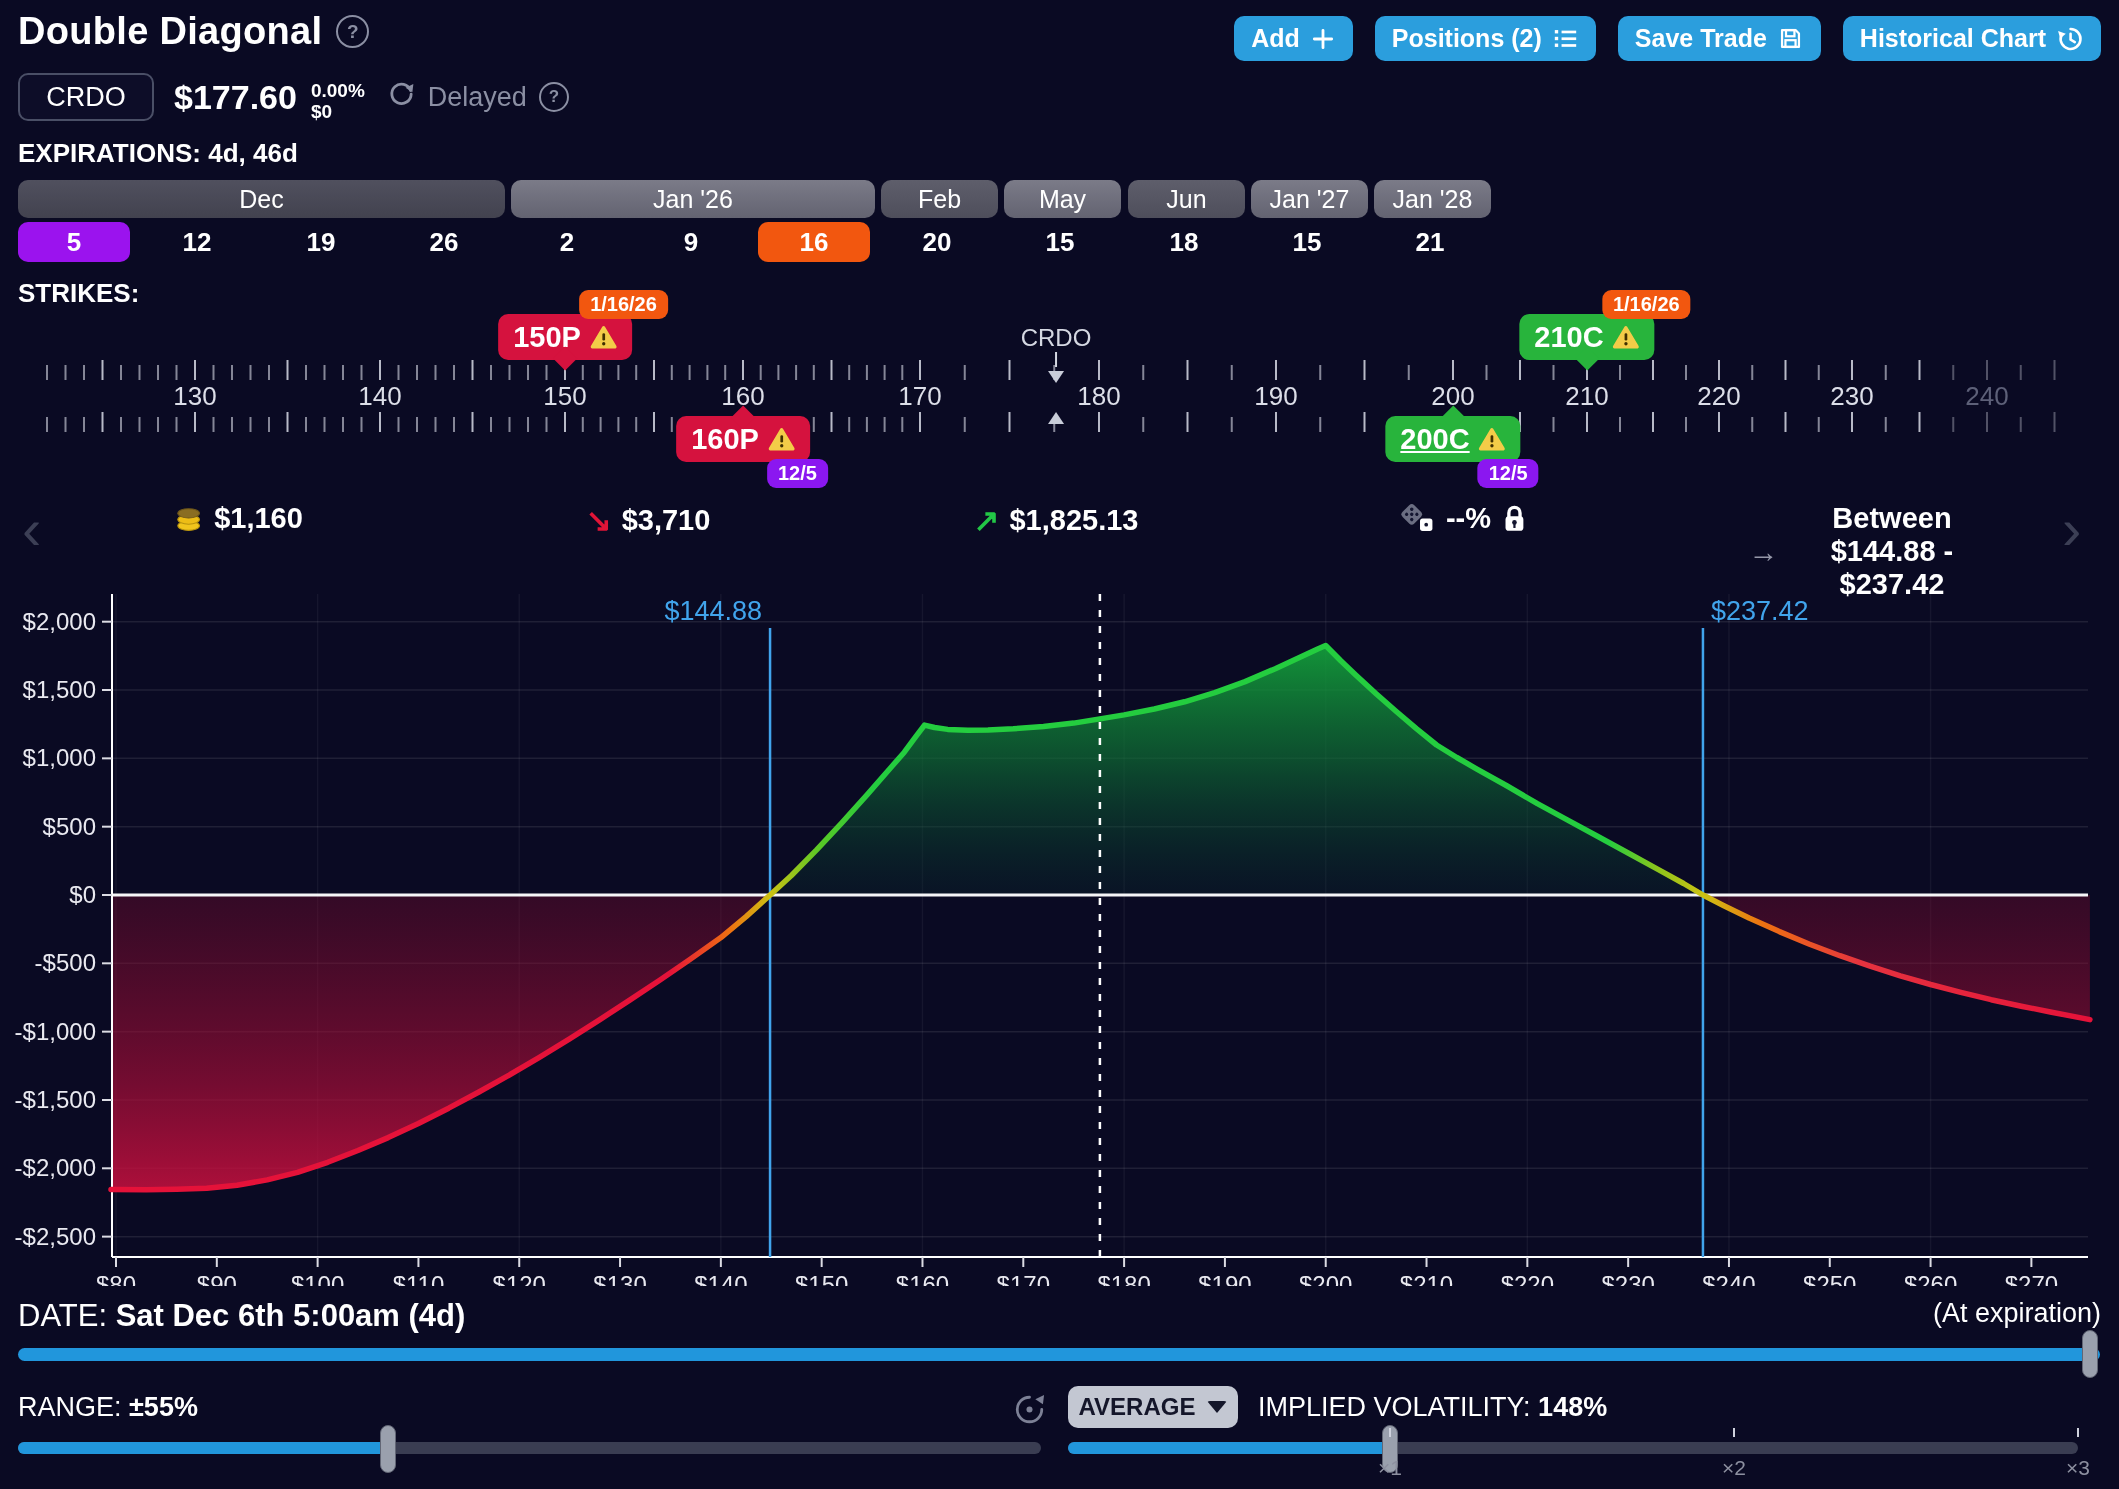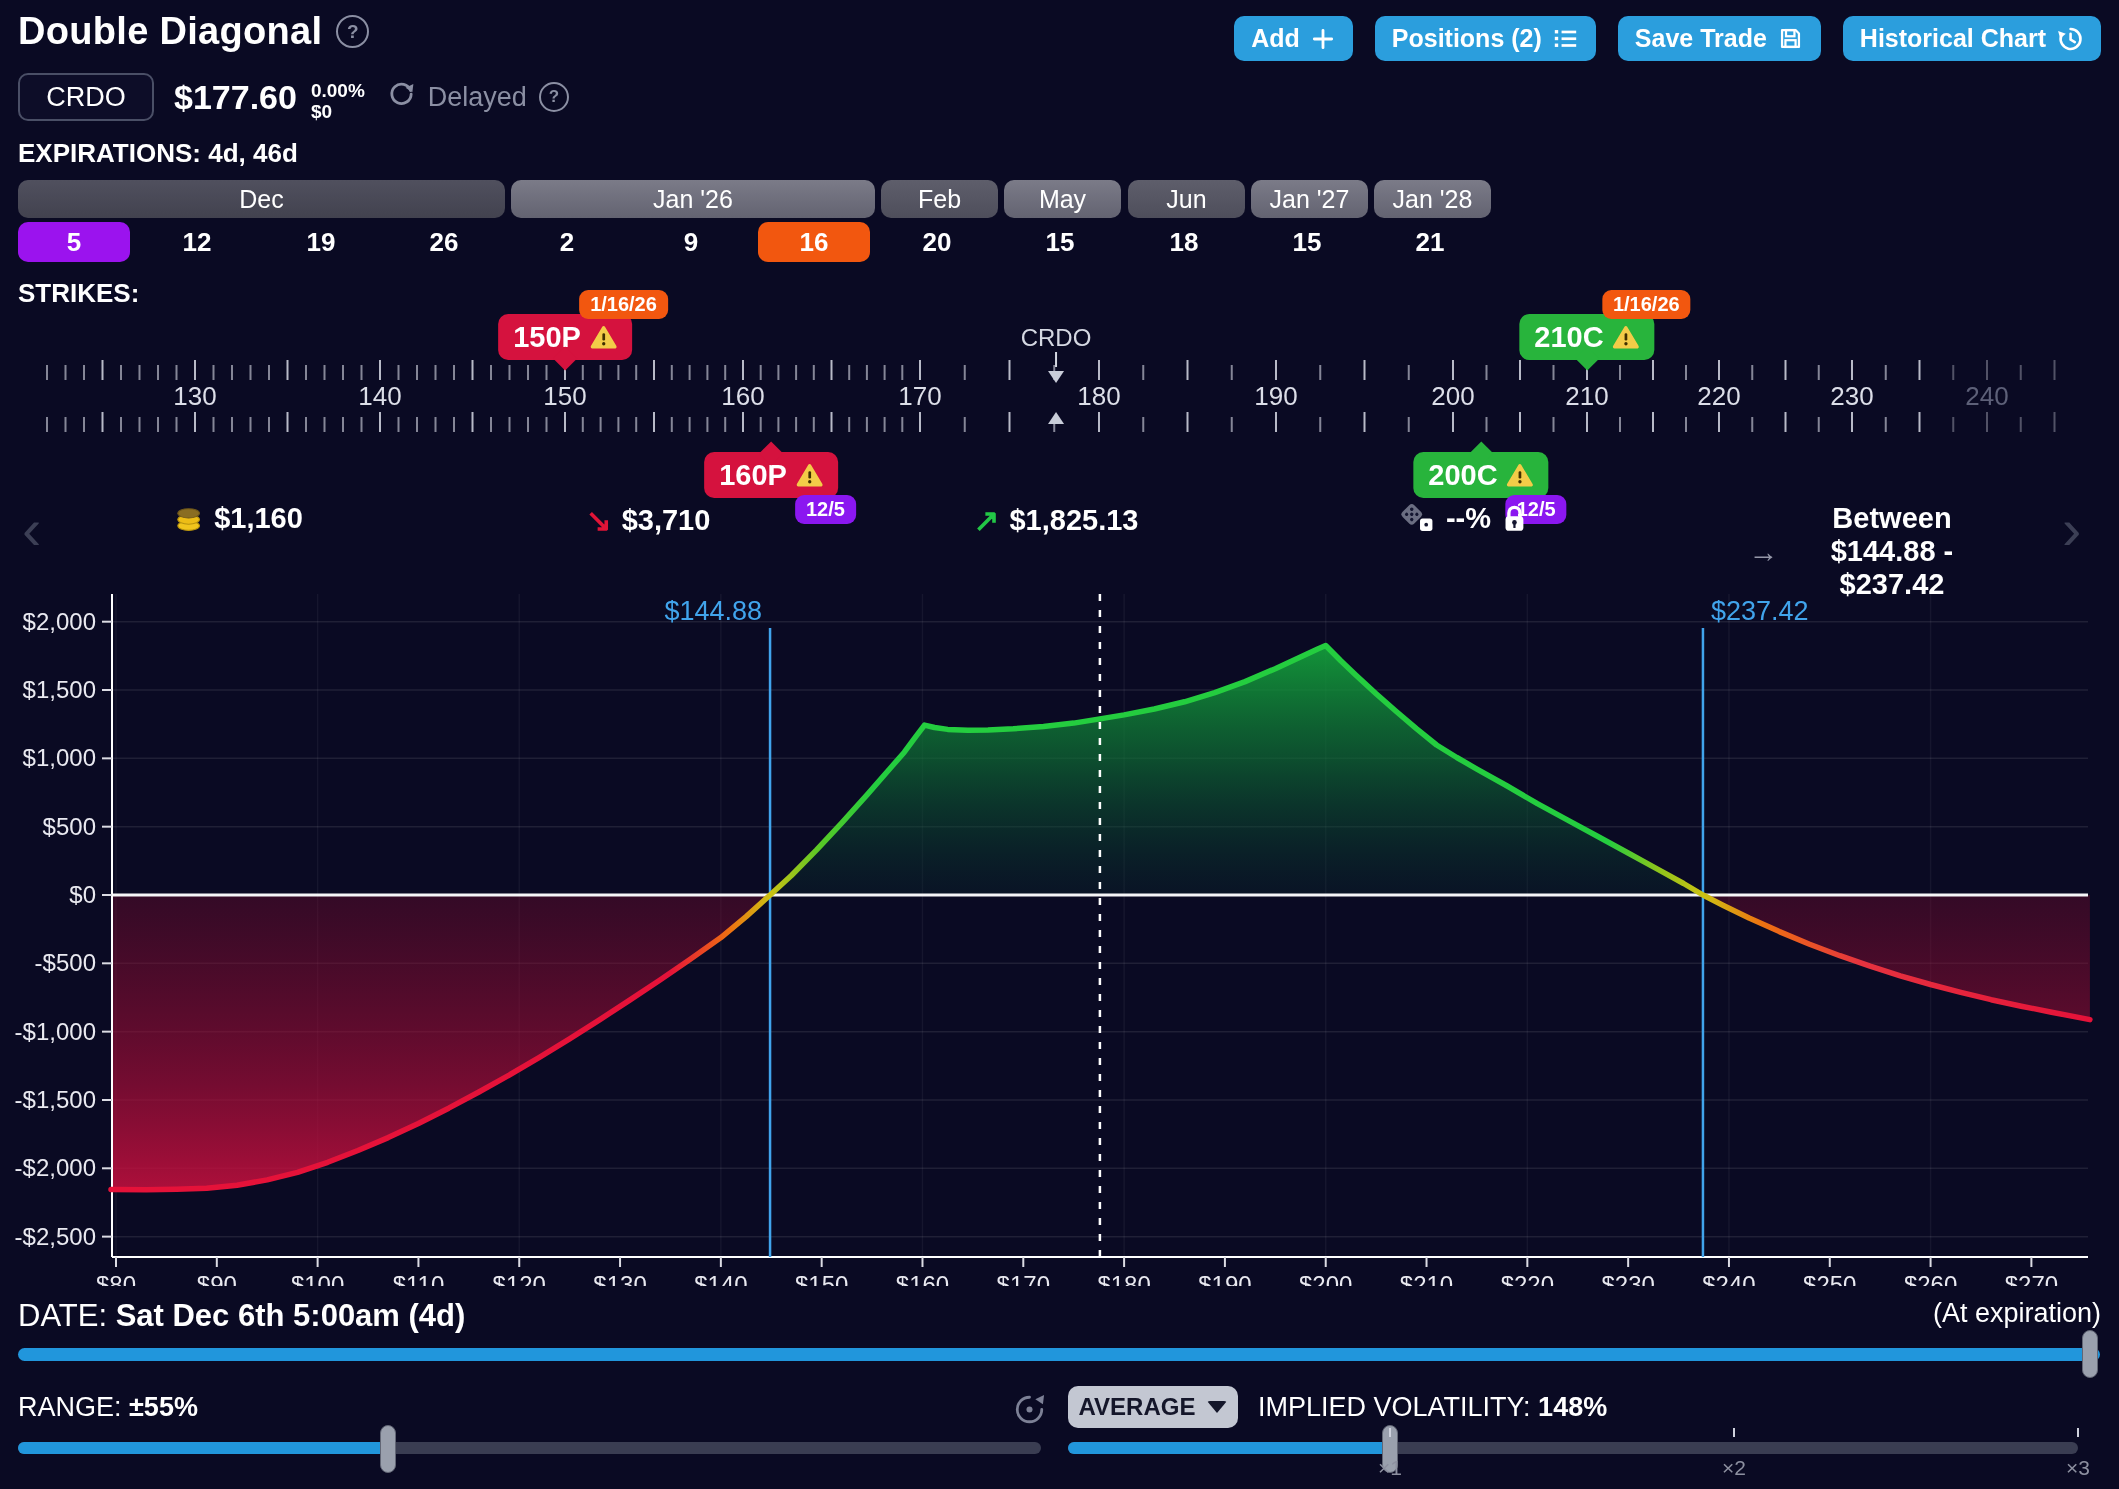--- a/index.html
+++ b/index.html
@@ -32,21 +32,21 @@
   .m-light{background:linear-gradient(#7b7b88,#636371);}
   .day-cell{position:absolute;top:222px;width:112px;height:40px;display:flex;align-items:center;
             justify-content:center;font-size:26px;font-weight:700;border-radius:10px;cursor:pointer;}
   
   #strikes-label{left:18px;top:278px;font-size:26px;font-weight:600;}
   .badge{position:absolute;height:46px;border-radius:10px;display:flex;align-items:center;gap:9px;
          padding:0 15px;font-size:29px;font-weight:700;color:#fff;cursor:grab;transform:translateX(-50%);}
   .badge::after{content:"";position:absolute;left:50%;width:17px;height:17px;background:inherit;
                 transform:translateX(-50%) rotate(45deg);}
   .badge.top-side{top:314px;} .badge.top-side::after{bottom:-7px;}
-  .badge.bottom-side{top:452px;margin-left:28px;} .badge.bottom-side::after{top:-7px;}
+  .badge.bottom-side{top:416px;} .badge.bottom-side::after{top:-7px;}
   .tag{position:absolute;padding:3px 11px;border-radius:9px;font-size:20px;font-weight:700;color:#fff;white-space:nowrap;}
   .badge.top-side .tag{top:-24px;right:-36px;}
   .badge.bottom-side .tag{bottom:-26px;right:-18px;}
   
   .stat{position:absolute;top:494px;transform:translateX(-50%);text-align:center;}
   .stat .slabel{font-size:25px;font-weight:500;color:#f2f2f6;}
   .stat .svalue{margin-top:8px;display:flex;align-items:center;justify-content:center;gap:10px;
                 font-size:29px;font-weight:700;}
   .chev{position:absolute;top:500px;font-size:58px;color:#3c3f55;line-height:1;cursor:pointer;}
   .loss-arrow{color:#e11437;font-size:31px;font-weight:700;}
@@ -392,21 +392,21 @@
         <span>210C</span>
         <span style="display: inline-flex; align-items: center;">
           <svg width="27" height="25" viewBox="0 0 26 24">
             <path d="M13 2.5 L24 21 H2 Z" fill="#f3cc48" stroke="#f3cc48" stroke-width="3" stroke-linejoin="round"></path>
             <rect x="11.8" y="8" width="2.6" height="7" rx="1.2" fill="#403000"></rect>
             <circle cx="13.1" cy="18" r="1.6" fill="#403000"></circle>
           </svg>
         </span>
         <div class="tag" style="background: rgb(242, 87, 15);">1/16/26</div>
       </div>
-      <div class="badge bottom-side" style="left: 1453px; background: rgb(40, 180, 60);">
+      <div class="badge bottom-side" style="left: 1453px; background: rgb(40, 180, 60); text-decoration: underline;">
         <span>200C</span>
         <span style="display: inline-flex; align-items: center;">
           <svg width="27" height="25" viewBox="0 0 26 24">
             <path d="M13 2.5 L24 21 H2 Z" fill="#f3cc48" stroke="#f3cc48" stroke-width="3" stroke-linejoin="round"></path>
             <rect x="11.8" y="8" width="2.6" height="7" rx="1.2" fill="#403000"></rect>
             <circle cx="13.1" cy="18" r="1.6" fill="#403000"></circle>
           </svg>
         </span>
         <div class="tag" style="background: rgb(139, 23, 240);">12/5</div>
       </div>

